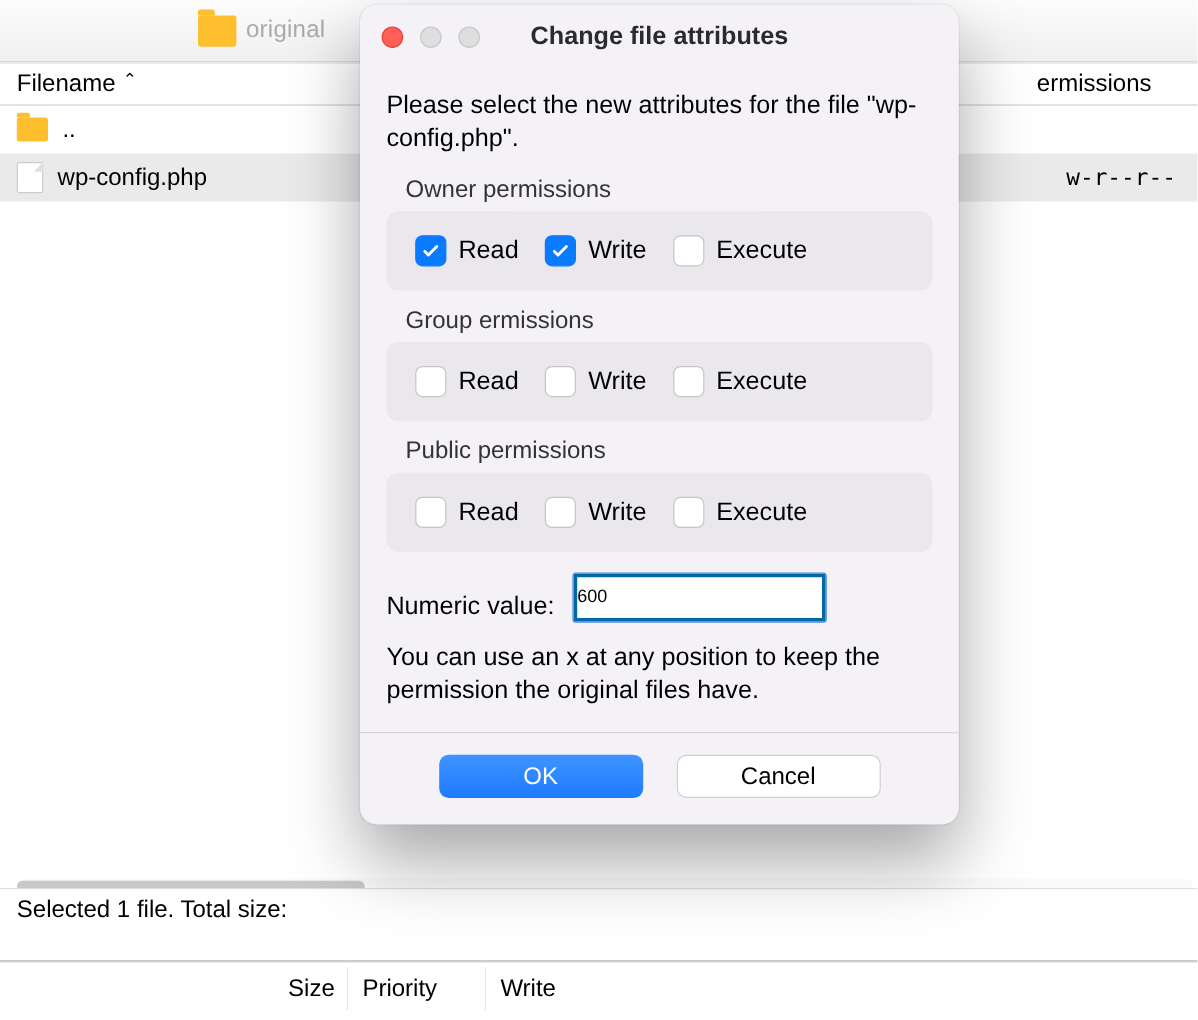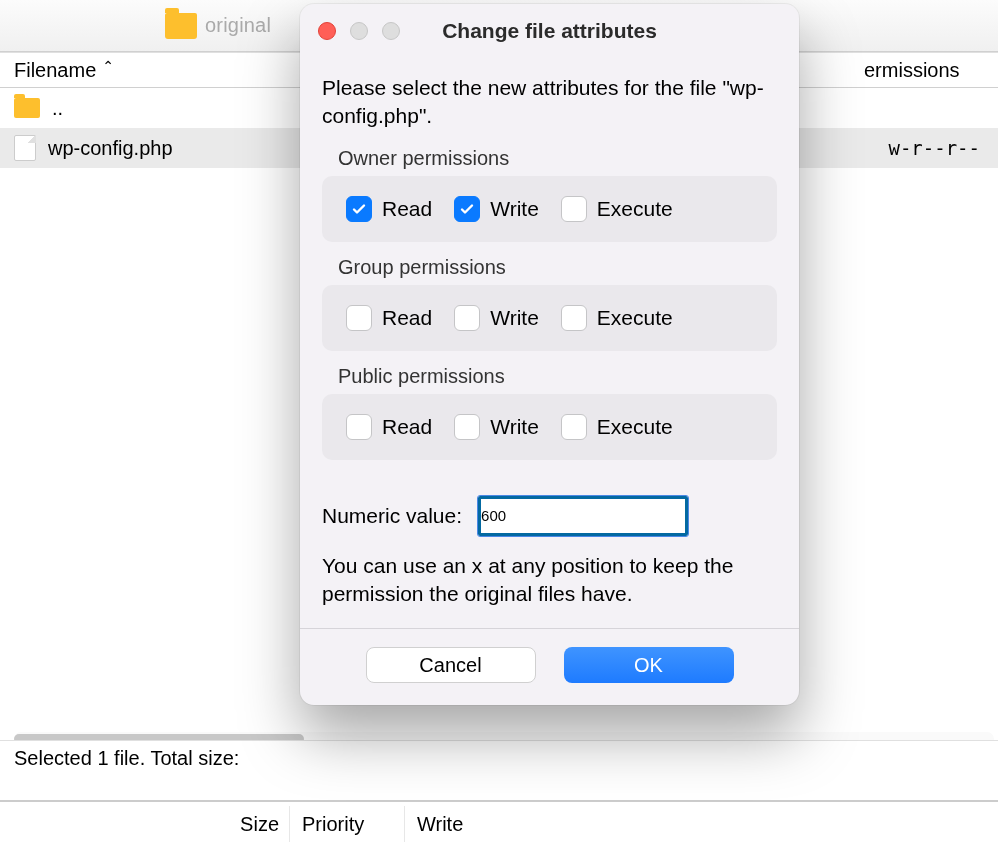--- a/index.html
+++ b/index.html
@@ -259,23 +259,23 @@
 }
 .cb.checked {
   background: #0a7aff;
   border-color: #0a7aff;
 }
 .cb.checked svg { display: block; }
 .cb svg { display: none; width: 16px; height: 16px; }
 
 .numeric-row {
   display: flex;
-  align-items: center;
+  align-items: flex-end;
   gap: 16px;
-  margin-top: 36px;
+  margin-top: 18px;
   font-size: 21px;
 }
 .numeric-input {
   width: 210px;
   height: 40px;
   border: 3px solid #0369a1;
   border-radius: 2px;
   outline: 1px solid #4a88e6;
   font-size: 15px;
   padding: 0 0;
@@ -405,21 +405,21 @@
             </svg>
           </span>
         <span>Write</span>
       </label>
       <label class="cb-wrap">
         <span class="cb"></span>
         <span>Execute</span>
       </label>
     </div>
 
-    <div class="group-label">Group permissions</div>
+    <div class="group-label">Group ermissions</div>
     <div class="perm-box">
       <label class="cb-wrap">
         <span class="cb"></span>
         <span>Read</span>
       </label>
       <label class="cb-wrap">
         <span class="cb"></span>
         <span>Write</span>
       </label>
       <label class="cb-wrap">
@@ -447,17 +447,17 @@
     <div class="numeric-row">
       <span>Numeric value:</span>
       <input class="numeric-input" value="600" style="">
     </div>
 
     <div class="hint">You can use an x at any position to keep the permission the original files have.</div>
 
     <div class="hr"></div>
 
     <div class="button-row">
+      <button class="btn btn-ok">OK</button>
       <button class="btn btn-cancel">Cancel</button>
-      <button class="btn btn-ok">OK</button>
     </div>
   </div>
 </div>
 
 </body></html>

